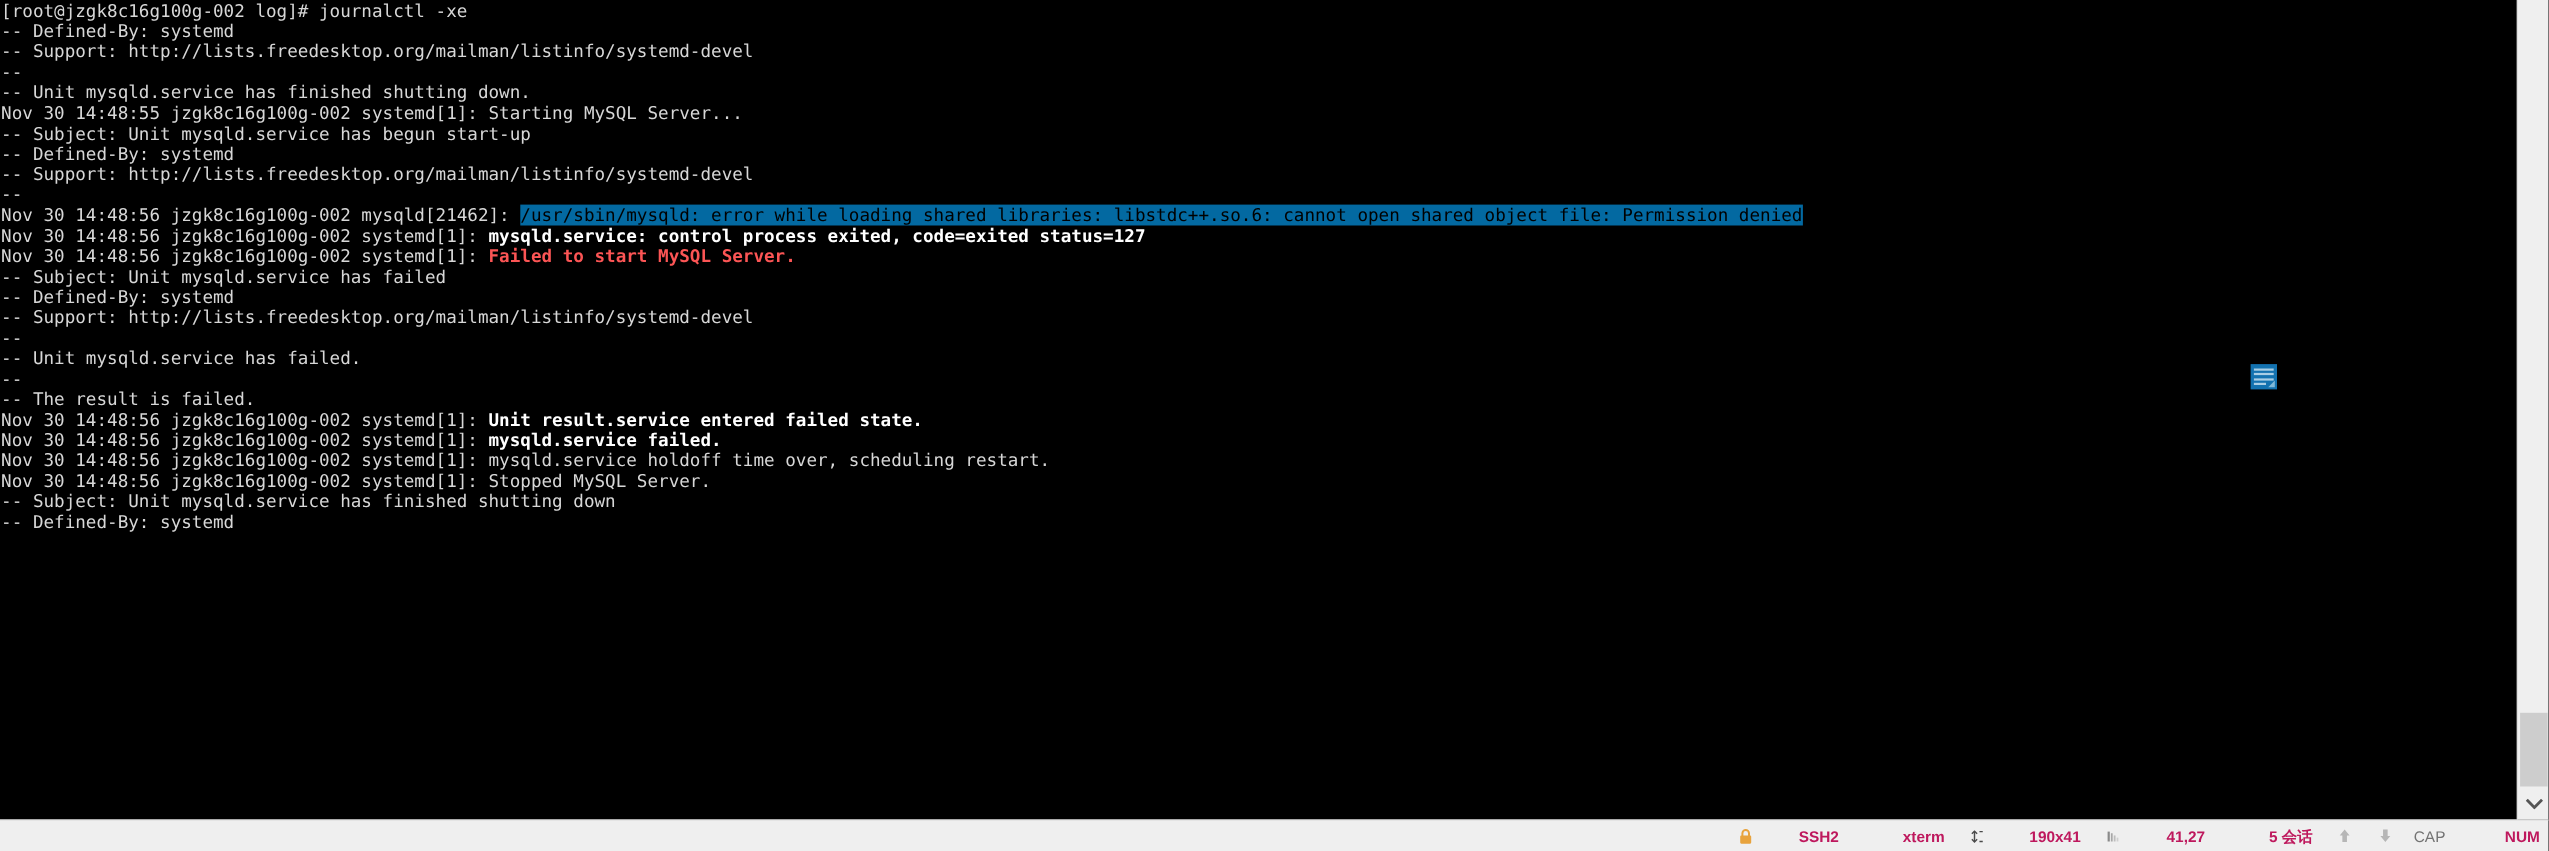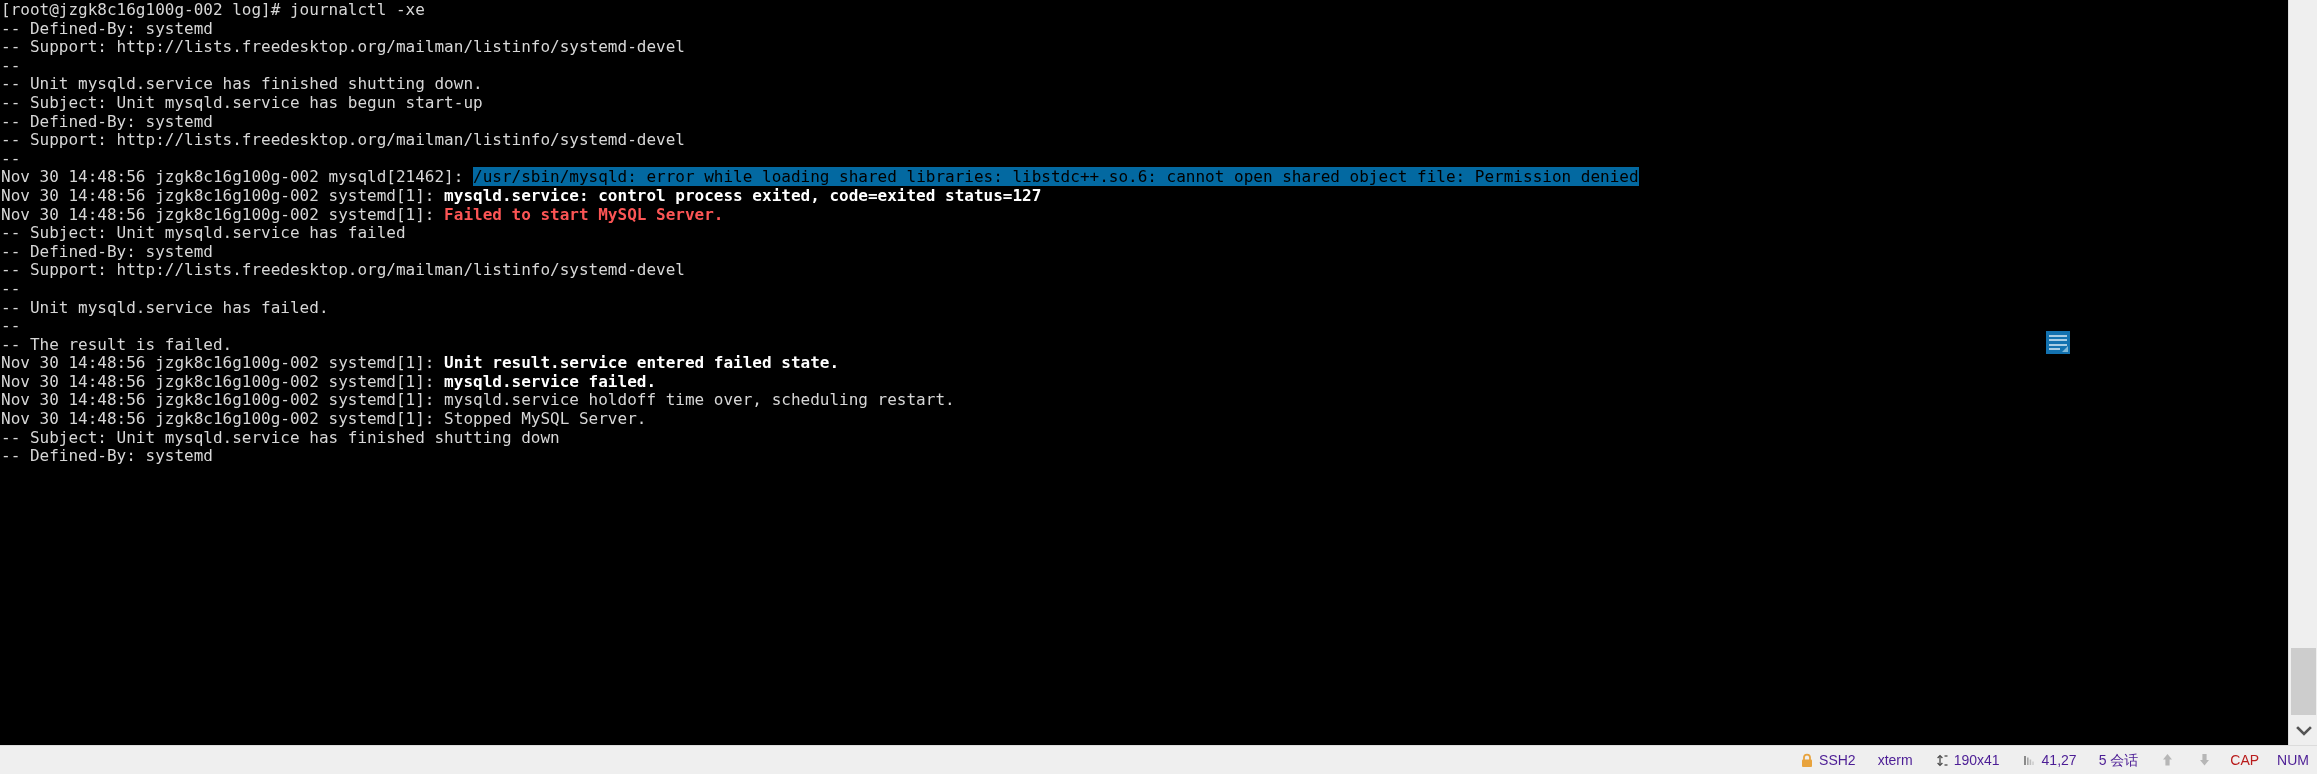--- a/index.html
+++ b/index.html
@@ -136,38 +136,39 @@
   }
   .sb-item {
     display: flex;
     align-items: center;
     gap: 5px;
     margin-right: 22px;
     white-space: nowrap;
   }
   .sb-item.tight { margin-right: 18px; }
   .sb-text { line-height: 1; }
-  .sb-muted { color: #b91c1c; }
-  .sb-strong { color: #4c1d95; font-weight: normal; }
+  .sb-muted { color: #737373; }
+  .sb-strong { color: #be185d; font-weight: bold; margin-left: 36px; }
   .sb-last { margin-right: 8px; }
 
   .icon-svg { display: block; }
 </style>
 </head>
 <body>
 
 <div id="app">
 
   <div id="terminal">
     <div id="term-lines">
         <div class="term-line"><span class="seg plain">[root@jzgk8c16g100g-002 log]# journalctl -xe</span></div>
         <div class="term-line"><span class="seg plain">-- Defined-By: systemd</span></div>
         <div class="term-line"><span class="seg plain">-- Support: http://lists.freedesktop.org/mailman/listinfo/systemd-devel</span></div>
         <div class="term-line"><span class="seg plain">--</span></div>
         <div class="term-line"><span class="seg plain">-- Unit mysqld.service has finished shutting down.</span></div>
+        <div class="term-line"><span class="seg plain">Nov 30 14:48:55 jzgk8c16g100g-002 systemd[1]: Starting MySQL Server...</span></div>
         <div class="term-line"><span class="seg plain">-- Subject: Unit mysqld.service has begun start-up</span></div>
         <div class="term-line"><span class="seg plain">-- Defined-By: systemd</span></div>
         <div class="term-line"><span class="seg plain">-- Support: http://lists.freedesktop.org/mailman/listinfo/systemd-devel</span></div>
         <div class="term-line"><span class="seg plain">--</span></div>
         <div class="term-line"><span class="seg plain">Nov 30 14:48:56 jzgk8c16g100g-002 mysqld[21462]: </span><span class="seg hl">/usr/sbin/mysqld: error while loading shared libraries: libstdc++.so.6: cannot open shared object file: Permission denied</span></div>
         <div class="term-line"><span class="seg plain">Nov 30 14:48:56 jzgk8c16g100g-002 systemd[1]: </span><span class="seg bold">mysqld.service: control process exited, code=exited status=127</span></div>
         <div class="term-line"><span class="seg plain">Nov 30 14:48:56 jzgk8c16g100g-002 systemd[1]: </span><span class="seg red">Failed to start MySQL Server.</span></div>
         <div class="term-line"><span class="seg plain">-- Subject: Unit mysqld.service has failed</span></div>
         <div class="term-line"><span class="seg plain">-- Defined-By: systemd</span></div>
         <div class="term-line"><span class="seg plain">-- Support: http://lists.freedesktop.org/mailman/listinfo/systemd-devel</span></div>

